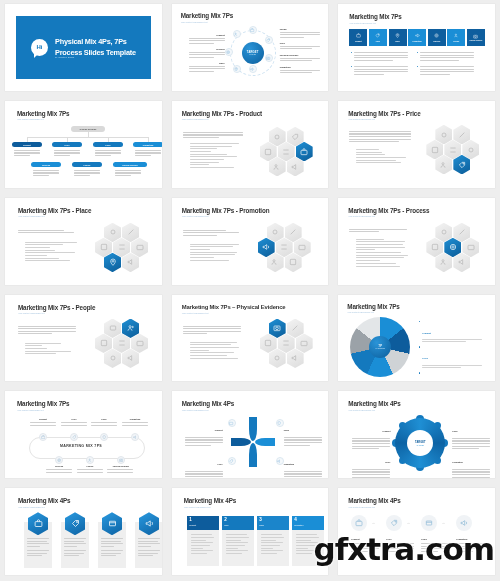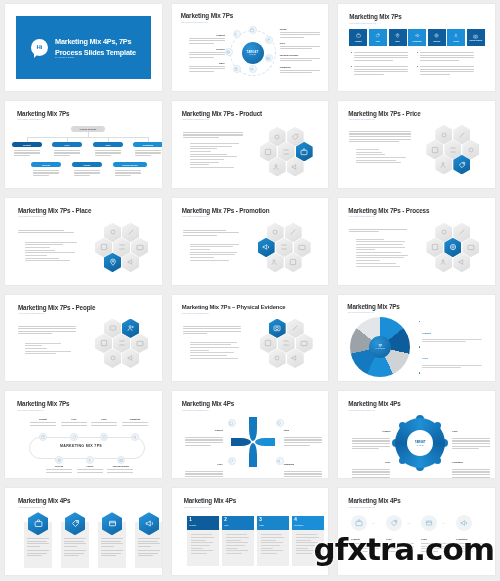--- a/index.html
+++ b/index.html
@@ -216,21 +216,21 @@
 </head>
 <body>
 
 <div id="grid">
 
   <div class="slide">
     <div class="card">
       <div class="cover">
         <div class="bubble">Hi</div>
         <div class="ctitle">
-          <div>Marketing Mix 4Ps, 7Ps</div>
+          <div>Physical Mix 4Ps, 7Ps</div>
           <div>Process Slides Template</div>
         </div>
         <div class="csub">by Creative Slides</div>
       </div>
     </div>
   </div>
 
   <div class="slide">
     <div class="card">
       <div class="s-title" style="left:9px;top:8px">Marketing Mix 7Ps</div>

